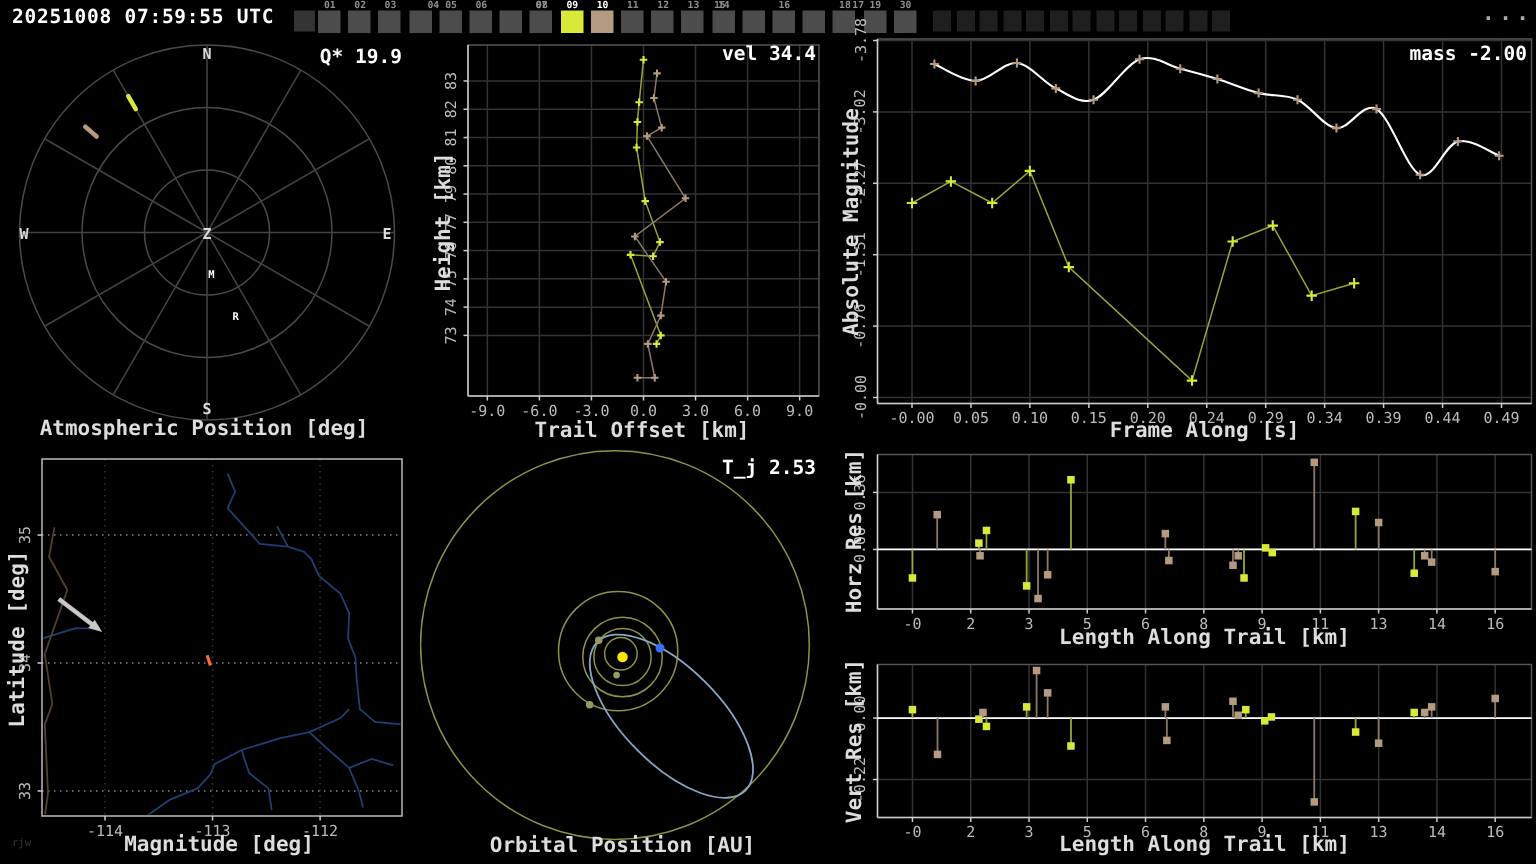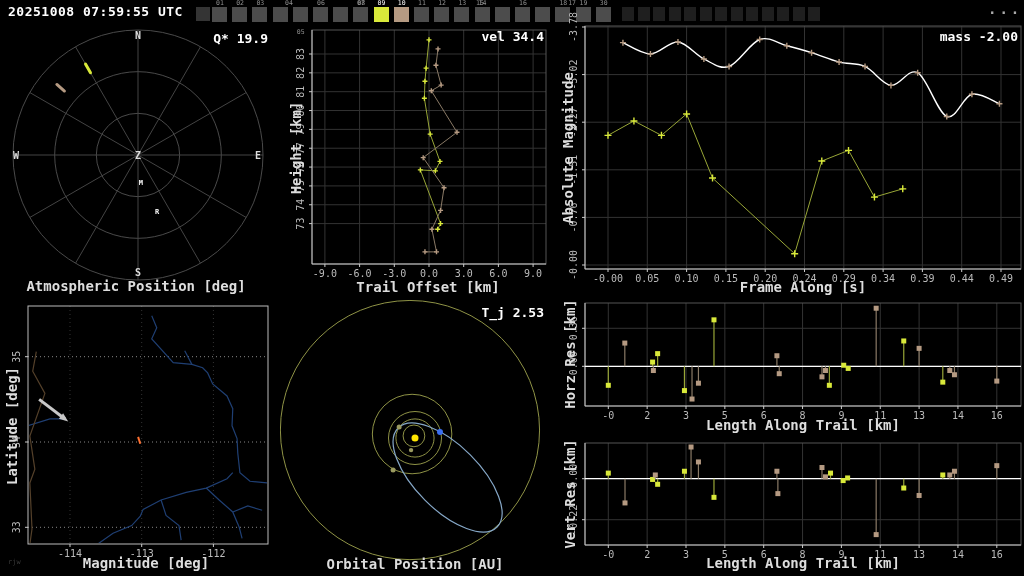--- a/index.html
+++ b/index.html
@@ -10,41 +10,41 @@
   .xlabel{color:#ddd;font-size:14px;font-weight:700;white-space:nowrap;transform:translateX(-50%);}
   .ylabel-wrap{width:0;height:0;}
   .ylabel{position:absolute;color:#ddd;font-size:14px;font-weight:700;white-space:nowrap;
           transform:translate(-50%,-50%) rotate(-90deg);}
   #timestamp{left:8px;top:4px;color:#fff;font-size:13px;font-weight:700;letter-spacing:.5px;}
   #menu-dots{left:988px;top:1px;color:#aaa;font-size:14px;font-weight:700;letter-spacing:3px;cursor:pointer;}
   #frame-strip{left:0;top:0;width:860px;height:24px;}
   .fsq{position:absolute;top:7px;width:15px;height:15px;background:#4c4c4c;}
   .fblank{position:absolute;top:7px;width:12px;height:14px;background:#1f1f1f;}
   .flead{position:absolute;top:7px;width:14px;height:14px;background:#343434;}
-  .flbl{position:absolute;top:0;font-size:6.5px;line-height:7px;color:#8f8f8f;font-weight:400;}
+  .flbl{position:absolute;top:0;font-size:6.5px;line-height:7px;color:#8f8f8f;font-weight:700;}
   #watermark{left:8px;top:558px;color:#383838;font-size:7px;}
   svg{position:absolute;left:0;top:0;}
   svg text{font-family:"DejaVu Sans Mono",monospace;}
 </style>
 </head>
 <body>
 
 <div class="abs" id="timestamp">20251008 07:59:55 UTC</div>
 <div class="abs" id="frame-strip">
     <div class="flead" style="left: 196px;"></div>
     <div class="fsq" style="left: 212px;"></div>
     <div class="flbl" style="left: 216px;">01</div>
     <div class="fsq" style="left: 232.2px;"></div>
     <div class="flbl" style="left: 236.2px;">02</div>
     <div class="fsq" style="left: 252.4px;"></div>
     <div class="flbl" style="left: 256.4px;">03</div>
     <div class="fsq" style="left: 272.6px;"></div>
     <div class="flbl" style="left: 285px; text-align: center;">04</div>
     <div class="fsq" style="left: 292.8px;"></div>
-    <div class="flbl" style="left: 296.8px; margin-top: 29px;">05</div>
+    <div class="flbl" style="left: 296.8px;">05</div>
     <div class="fsq" style="left: 313px;"></div>
     <div class="flbl" style="left: 317px;">06</div>
     <div class="fsq" style="left: 333.2px;"></div>
     <div class="flbl" style="left: 357px;">07</div>
     <div class="fsq" style="left: 353.4px;"></div>
     <div class="flbl" style="left: 357.4px;">08</div>
     <div class="fsq" style="left: 373.6px; background: rgb(217, 233, 58);"></div>
     <div class="flbl" style="left: 377.6px; color: rgb(255, 255, 255);">09</div>
     <div class="fsq" style="left: 393.8px; background: rgb(181, 154, 130);"></div>
     <div class="flbl" style="left: 397.8px; color: rgb(255, 255, 255);">10</div>

